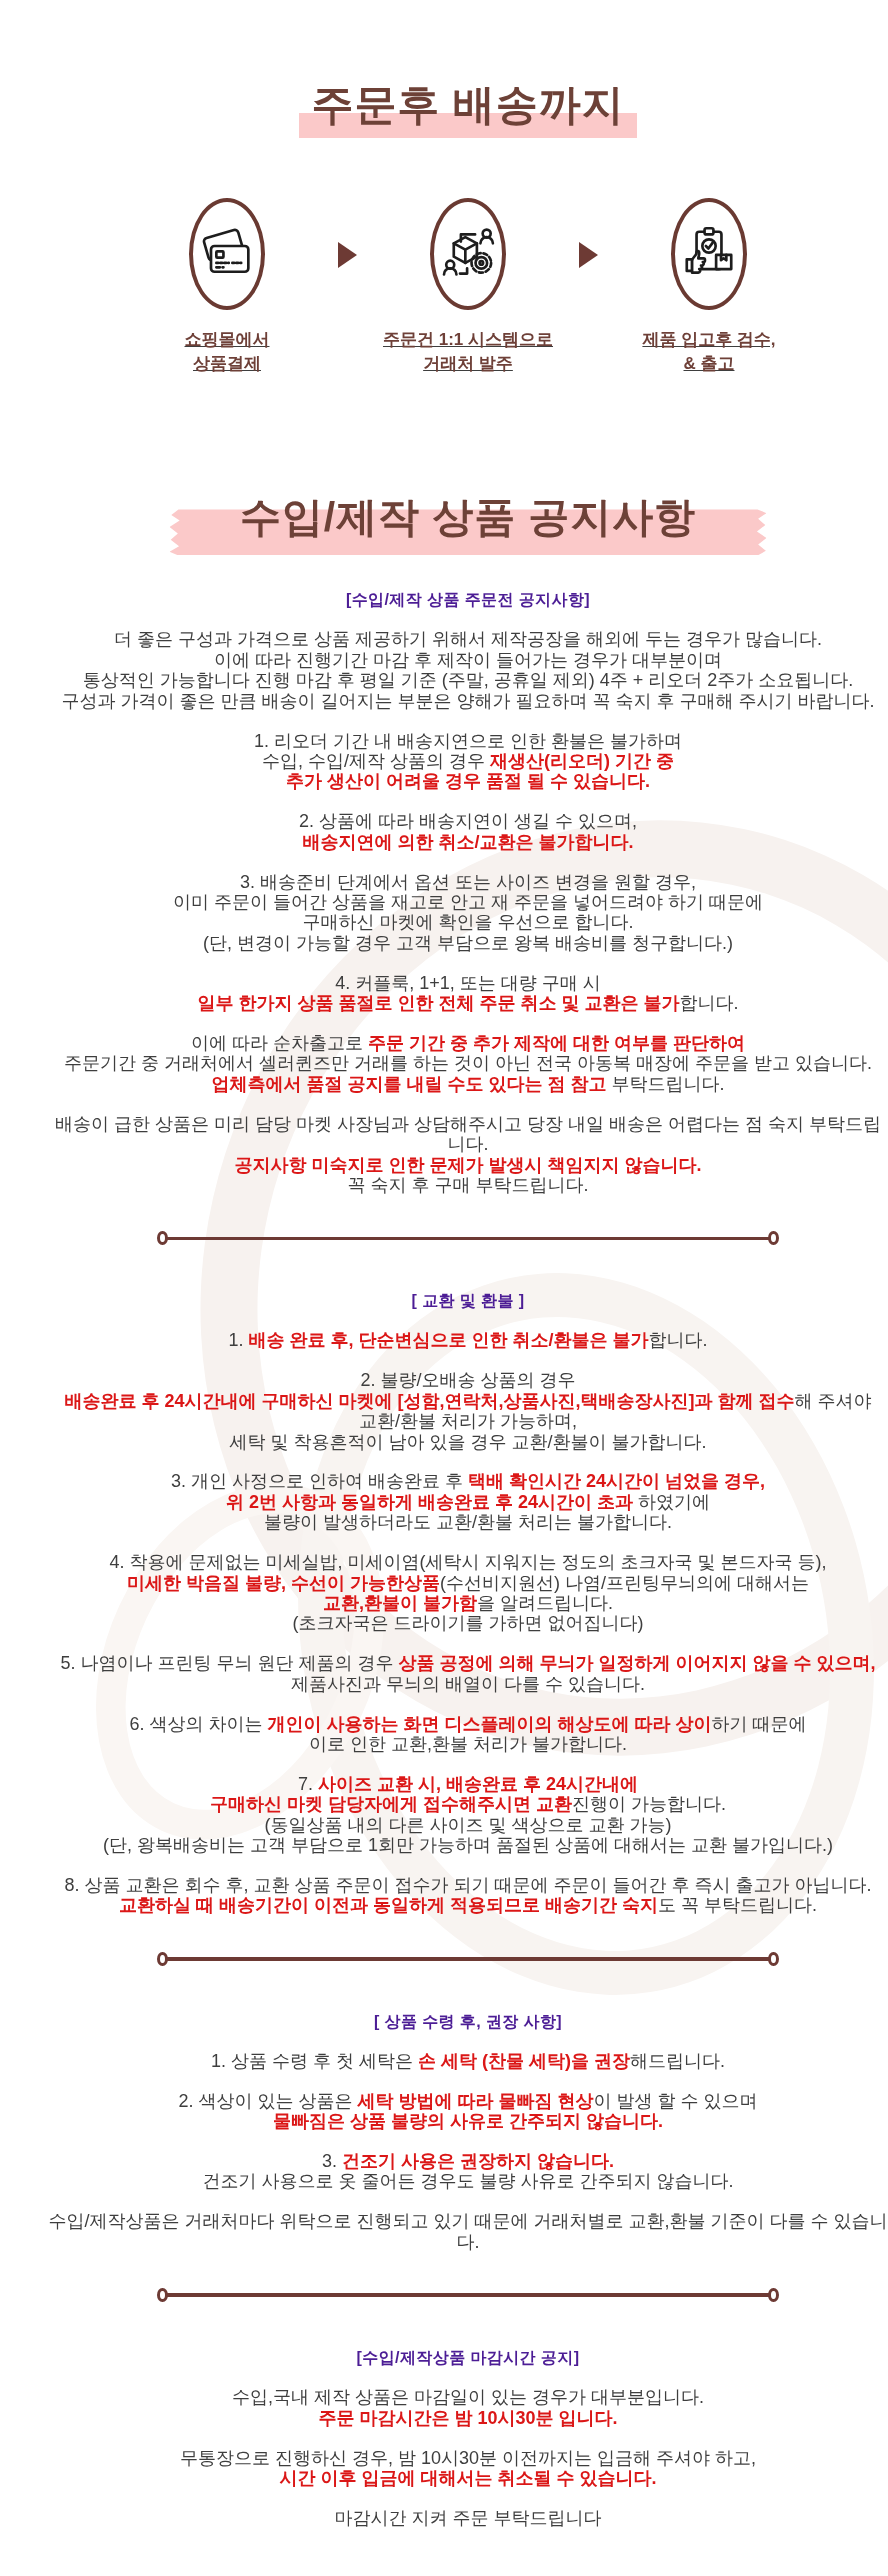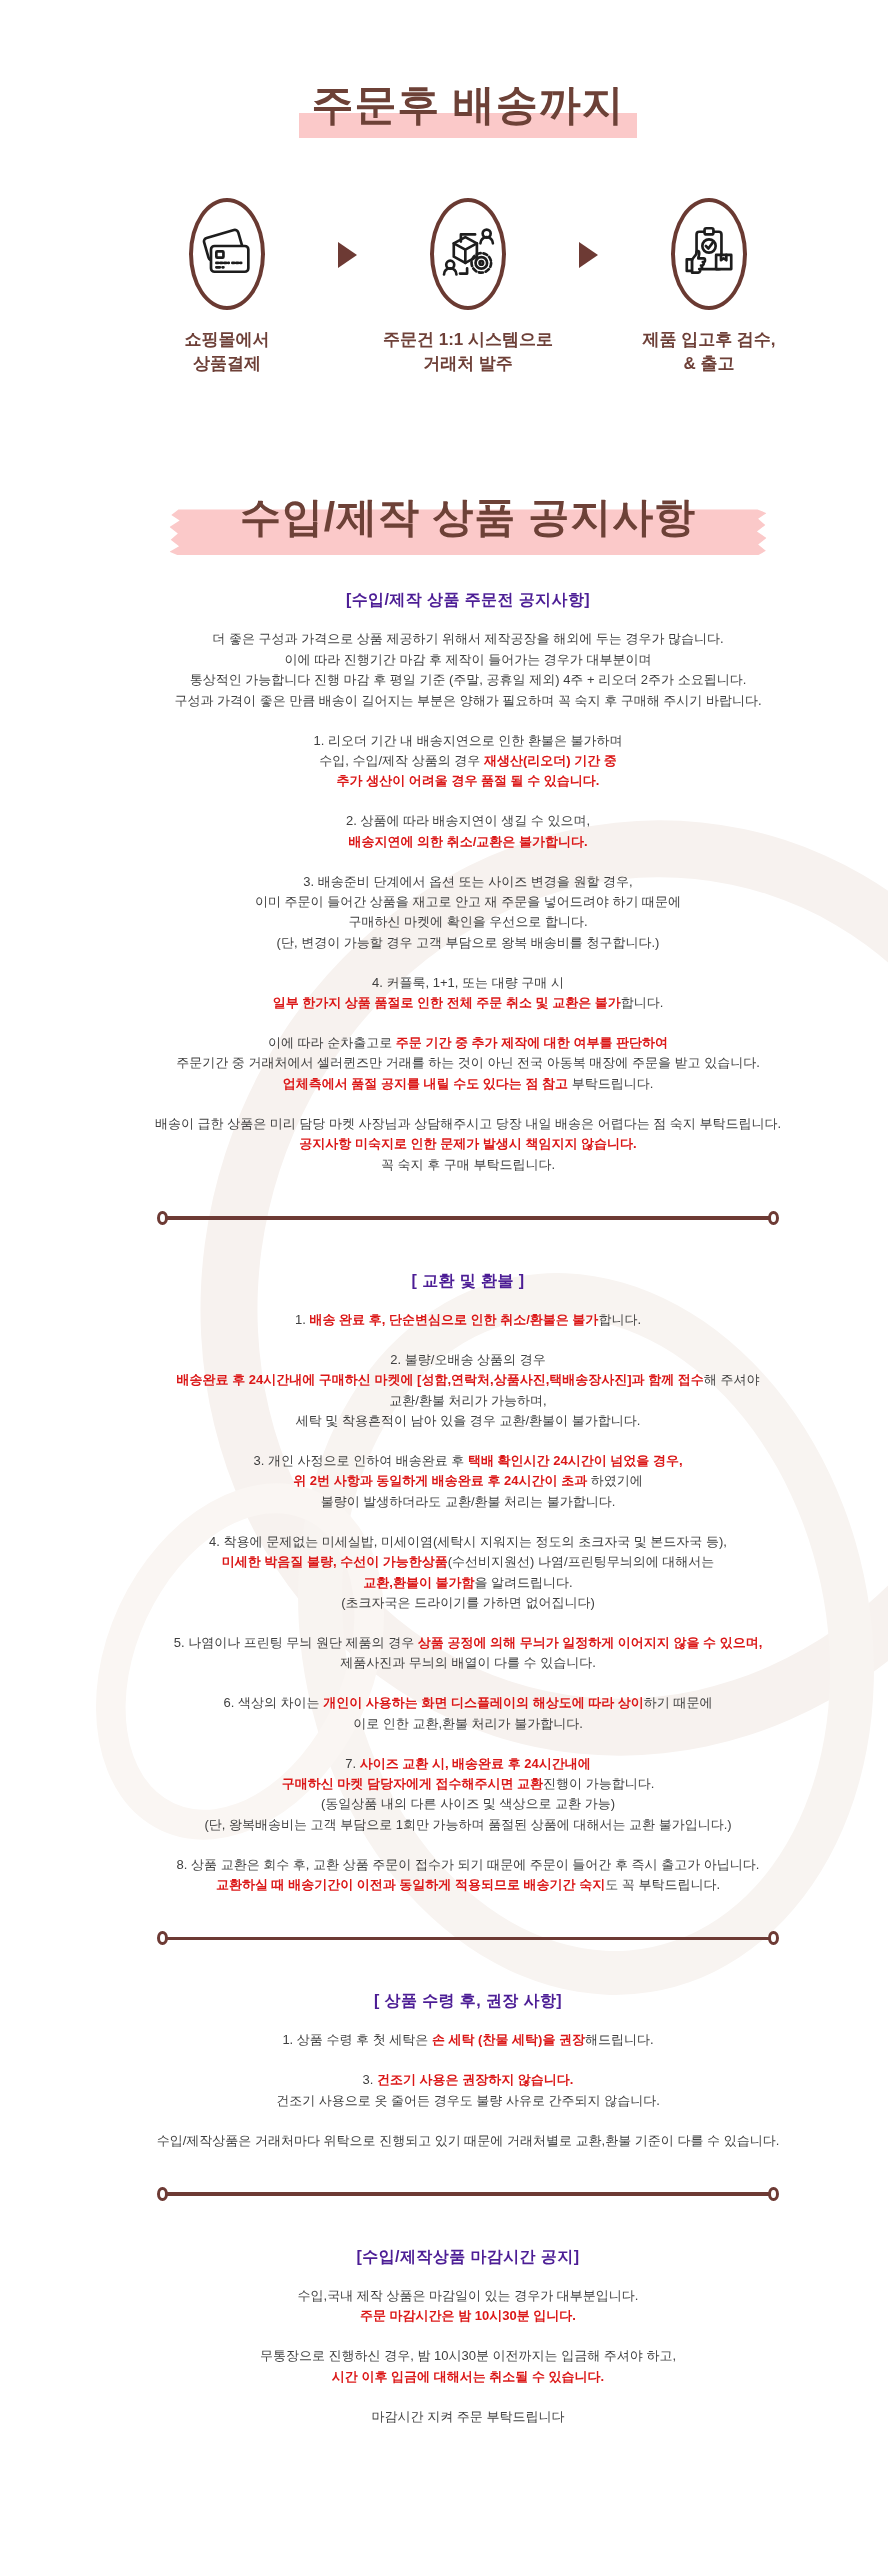--- a/index.html
+++ b/index.html
@@ -29,21 +29,21 @@
     font-size:42px; font-weight:800; letter-spacing:0.9px;
     color:#6d4137;
     line-height:1.1;
     padding:3.6px 12.4px 10.7px;
     background:linear-gradient(to bottom, transparent 58%, #fbc9c9 58%);
   }
 
   
   .process {
     margin-top:60px;
-    display:flex; justify-content:center; align-items:flex-start;
+    display:flex; justify-content:center; align-items:flex-start;text-decoration:underline;
   }
   .step { width:222px; text-align:center; }
   .oval {
     width:76px; height:112px; margin:0 auto;
     border:4.4px solid #6a3a32; border-radius:50%;
     background:#fff;
     display:flex; align-items:center; justify-content:center;
   }
   .oval svg { display:block; }
   .step-label {
@@ -72,21 +72,21 @@
   }
 
   
   .sections { margin-top:23px; text-align:center; }
   .section-header {
     font-size:16px; font-weight:800; color:#4c1d95;
     letter-spacing:0.4px; margin-bottom:18px;
   }
   .notice-section { padding-top:7px; }
   .block { margin-bottom:19.5px; }
-  .line { font-size:13px; line-height:20.4px; color:#3e3e3e; }
+  .line { font-size:18px; line-height:20.4px; color:#3e3e3e; }
   .line .red { color:#db1717; font-weight:700; }
   .line .plain { color:#3e3e3e; }
 
   .divider {
     width:622px; margin:36px auto 39px;
     display:flex; align-items:center;
   }
   .divider .ring {
     width:10.7px; height:14px; flex:none;
     border:3.1px solid #6d3a34; border-radius:50%;
@@ -271,20 +271,24 @@
           <span class="ring"></span>
           <span class="rule"></span>
           <span class="ring"></span>
         </div>
         <section class="notice-section">
           <h3 class="section-header">[ 상품 수령 후, 권장 사항]</h3>
           <div class="block">
             <div class="line"><span class="plain">1. 상품 수령 후 첫 세탁은 </span><span class="red">손 세탁 (찬물 세탁)을 권장</span><span class="plain">해드립니다.</span></div>
           </div>
           <div class="block">
+            <div class="line"><span class="plain">2. 색상이 있는 상품은 </span><span class="red">세탁 방법에 따라 물빠짐 현상</span><span class="plain">이 발생 할 수 있으며</span></div>
+            <div class="line"><span class="red">물빠짐은 상품 불량의 사유로 간주되지 않습니다.</span></div>
+          </div>
+          <div class="block">
             <div class="line"><span class="plain">3. </span><span class="red">건조기 사용은 권장하지 않습니다.</span></div>
             <div class="line"><span class="plain">건조기 사용으로 옷 줄어든 경우도 불량 사유로 간주되지 않습니다.</span></div>
           </div>
           <div class="block">
             <div class="line"><span class="plain">수입/제작상품은 거래처마다 위탁으로 진행되고 있기 때문에 거래처별로 교환,환불 기준이 다를 수 있습니다.</span></div>
           </div>
         </section>
         <div class="divider">
           <span class="ring"></span>
           <span class="rule"></span>

